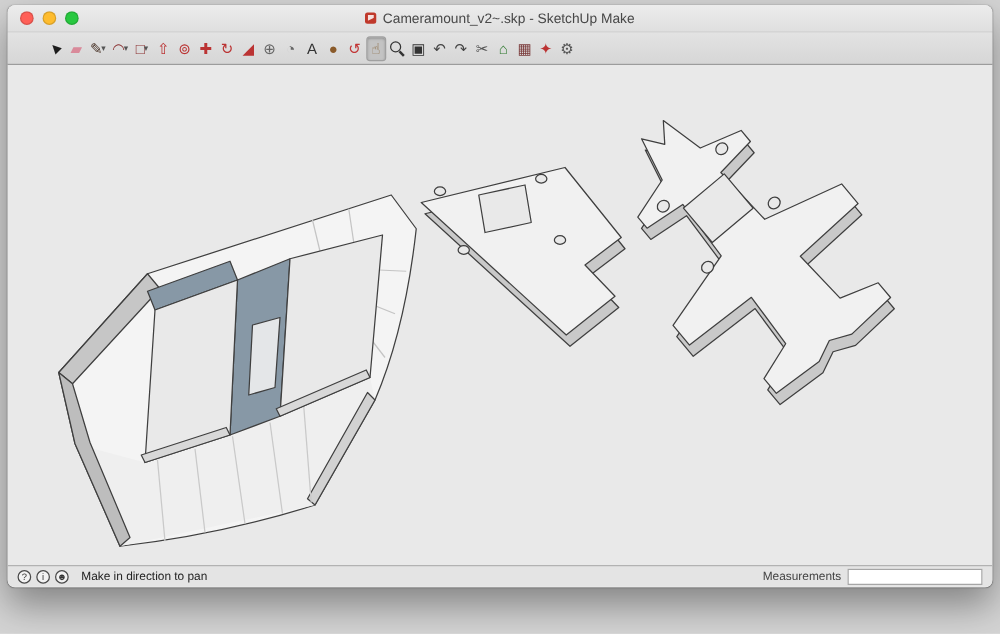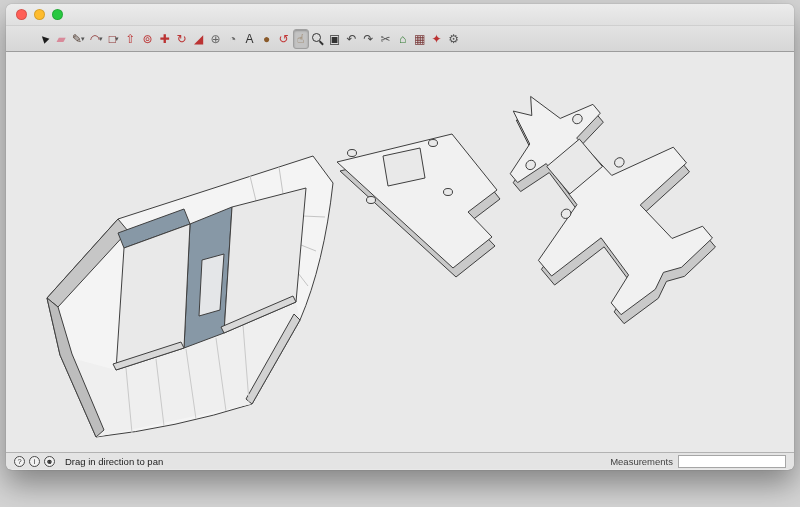--- a/index.html
+++ b/index.html
@@ -66,20 +66,23 @@
 <body>
 
 <div class="desktop">
   <div class="window">
 
     <div class="titlebar">
       <div class="traffic">
         <span style="background: rgb(255, 95, 87);"></span>
         <span style="background: rgb(254, 188, 46);"></span>
         <span style="background: rgb(40, 200, 64);"></span>
+      </div>
+      <div class="title-wrap">
+        <span class="doc-icon"></span><span>Cameramount_v2~.skp - SketchUp Make</span>
       </div>
     </div>
 
     <div class="toolbar">
       <button class="tool"><span class="glyph g-rot-select" style="color: rgb(28, 28, 28);">►</span></button>
       <button class="tool"><span class="glyph" style="color: rgb(217, 138, 154);">▰</span></button>
       <button class="tool"><span class="glyph" style="color: rgb(74, 53, 42);">✎</span><span class="dd">▾</span></button>
       <button class="tool"><span class="glyph" style="color: rgb(138, 47, 47);">◠</span><span class="dd">▾</span></button>
       <button class="tool"><span class="glyph" style="color: rgb(138, 47, 47);">□</span><span class="dd">▾</span></button>
       <button class="tool"><span class="glyph" style="color: rgb(187, 51, 51);">⇧</span></button>
@@ -160,21 +163,21 @@
         </g>
       </svg>
     </div>
 
     <div class="statusbar">
       <div class="sicons">
         <span class="sicon">?</span>
         <span class="sicon">i</span>
         <span class="sicon">☻</span>
       </div>
-      <span class="hint">Drag in direction to pan</span>
+      <span class="hint">Make in direction to pan</span>
       <div class="meas">
         <span class="meas-label">Measurements</span>
         <input class="meas-input" type="text" value="" style="">
       </div>
     </div>
 
   </div>
 </div>
 
 </body></html>

